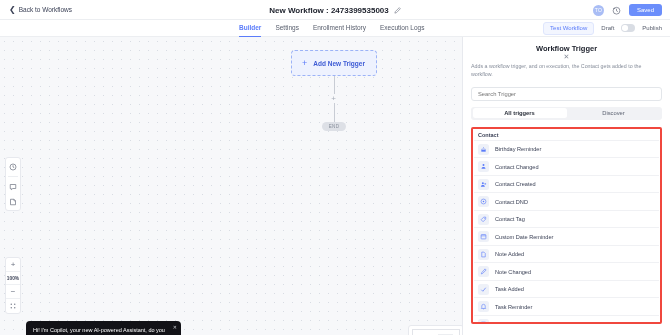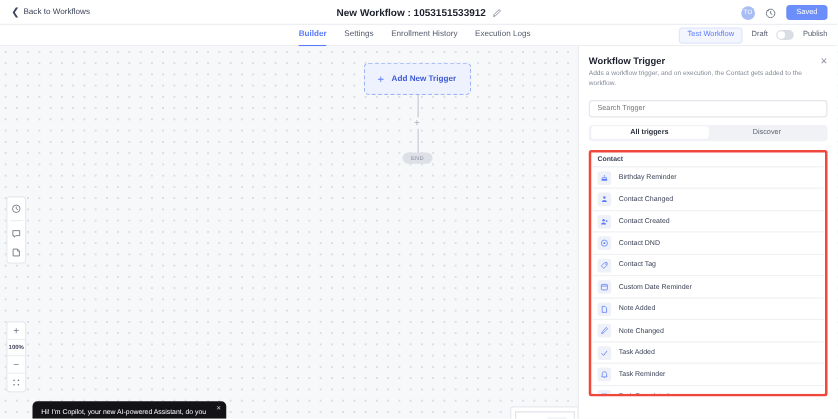--- a/index.html
+++ b/index.html
@@ -153,21 +153,21 @@
     cursor: pointer;
   }
   .minimap-inner { width: 100%; height: 100%; border: 1px solid #e2e4e9; position: relative; background:#fff;}
   .mm-box { position: absolute; background: #eceef1; }
 
   
   .panel {
     position: absolute; right: 0; top: 37px; width: 208px; height: 298px;
     background: #ffffff; border-left: 1px solid #e7e9ee; padding: 7px 8px 0 8px;
   }
-  .panel-head { display: flex; justify-content: space-between; align-items: flex-end; }
+  .panel-head { display: flex; justify-content: space-between; align-items: center; flex-direction: column; }
   .panel-title { font-size: 7.5px; font-weight: bold; color: #1b1f2a; }
   .panel-close { font-size: 7px; color: #8a909c; cursor: pointer; line-height: 1; }
   .panel-desc { font-size: 5.3px; color: #868d9a; line-height: 1.5; margin-top: 3px; width: 176px;}
   .search-box {
     margin-top: 8px; width: 100%; height: 14px; border: 1px solid #e3e6ea;
     border-radius: 3px; font-size: 5.8px; color: #9aa0ac; padding: 0 6px;
     background: #fff; outline: none; font-family: "Liberation Sans", sans-serif;
   }
   .seg {
     margin-top: 6px; width: 100%; height: 13px; background: #f1f2f5;
@@ -199,21 +199,21 @@
 <body>
 
 <div class="app">
 
   <div class="topbar">
     <div class="back-link">
       <span class="back-chev">❮</span>
       <span>Back to Workflows</span>
     </div>
     <div class="title-wrap">
-      <span class="wf-title">New Workflow : 1053151533912</span>
+      <span class="wf-title">New Workflow : 2473399535003</span>
       <svg class="pencil" viewBox="0 0 16 16">
         <path d="M12 1.5 14.5 4 5.5 13 2 14l1-3.5z" fill="none" stroke="#6b7180" stroke-width="1.4"></path>
       </svg>
     </div>
     <div class="top-right">
       <div class="avatar">TO</div>
       <svg class="hist-icon" viewBox="0 0 16 16">
         <circle cx="8" cy="8.4" r="6" fill="none" stroke="#6b7180" stroke-width="1.3"></circle>
         <path d="M8 5v3.6l2.4 1.4" fill="none" stroke="#6b7180" stroke-width="1.3"></path>
         <path d="M2.4 4.4h3.2" stroke="#6b7180" stroke-width="1.3"></path>

